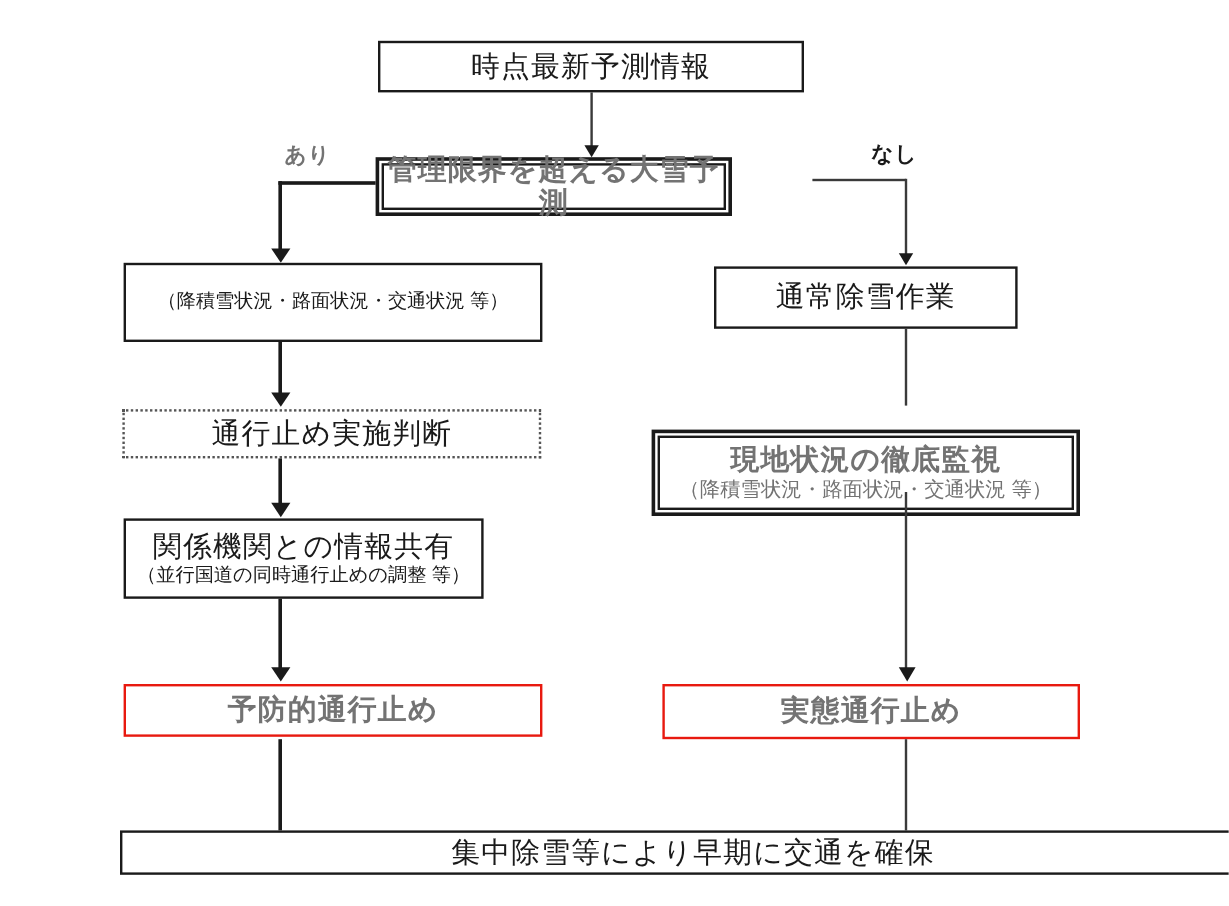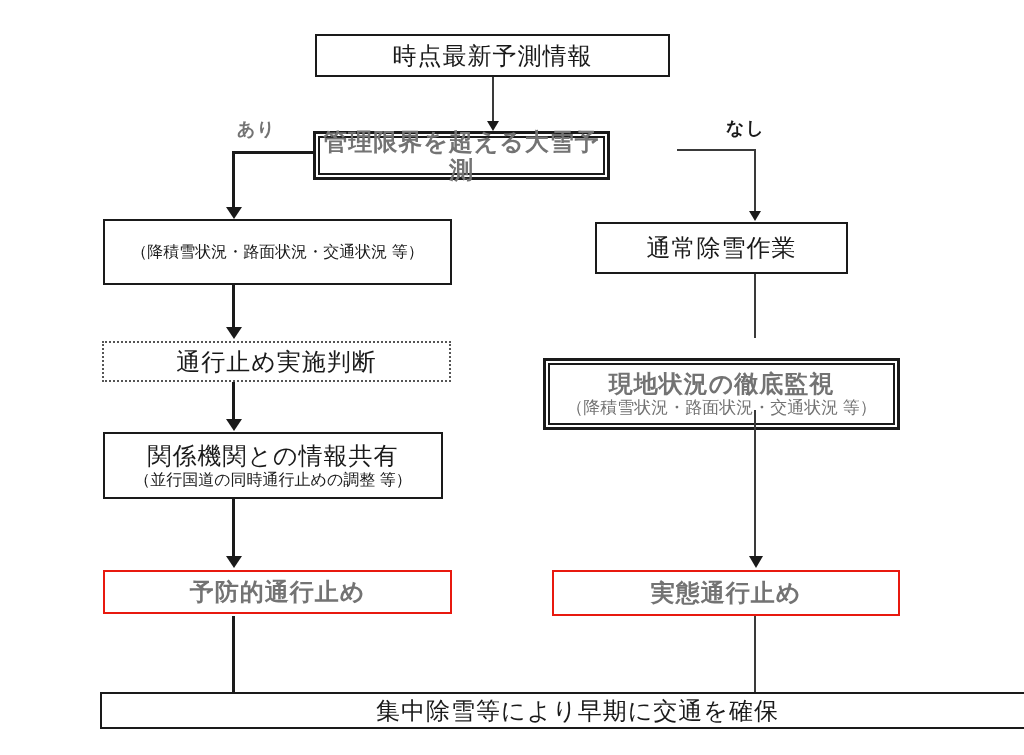--- a/index.html
+++ b/index.html
@@ -83,21 +83,21 @@
   <div class="line" style="left:232px;top:285px;width:3px;height:43px;"></div>
   <div class="arrowhead big" style="left:226px;top:327px;"></div>
 
   <div class="box dotted" style="left:102px;top:341px;width:349px;height:41px;">
     <div class="title">通行止め実施判断</div>
   </div>
 
   <div class="line" style="left:232px;top:382px;width:3px;height:38px;"></div>
   <div class="arrowhead big" style="left:226px;top:419px;"></div>
 
-  <div class="box" style="left:103px;top:432px;width:340px;height:67px;">
+  <div class="box" style="left:103px;top:432px;width:300px;height:67px;">
     <div class="title">関係機関との情報共有</div>
     <div class="subtitle">（並行国道の同時通行止めの調整 等）</div>
   </div>
 
   <div class="line" style="left:232px;top:499px;width:3px;height:58px;"></div>
   <div class="arrowhead big" style="left:226px;top:556px;"></div>
 
   <div class="box red-border" style="left:103px;top:570px;width:349px;height:44px;">
     <div class="title red-text">予防的通行止め</div>
   </div>

